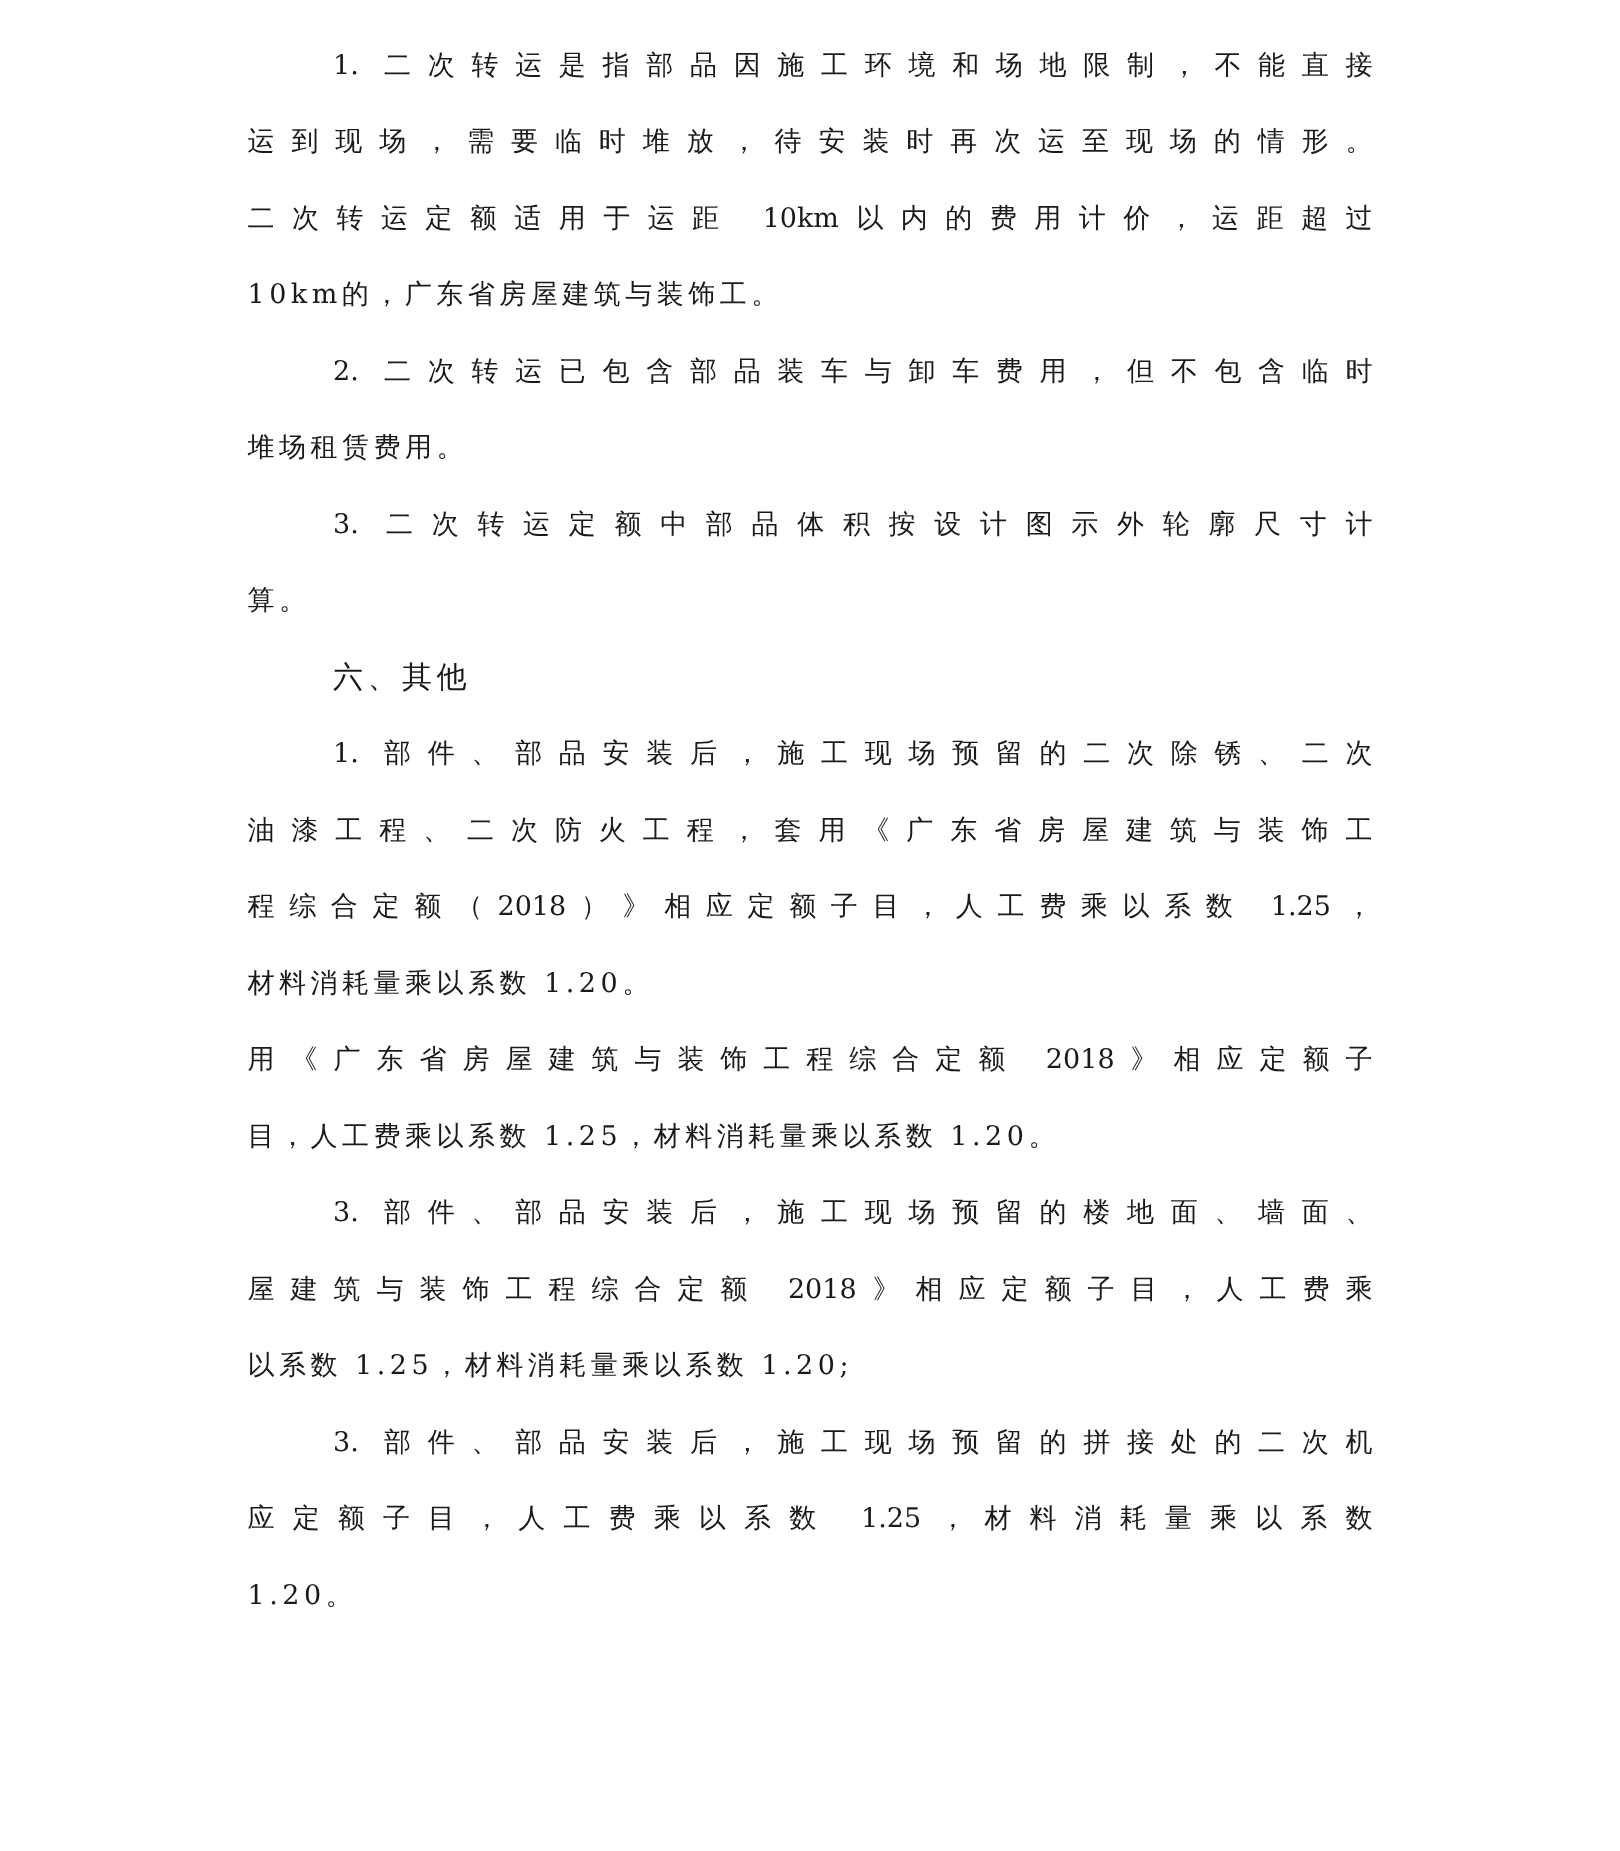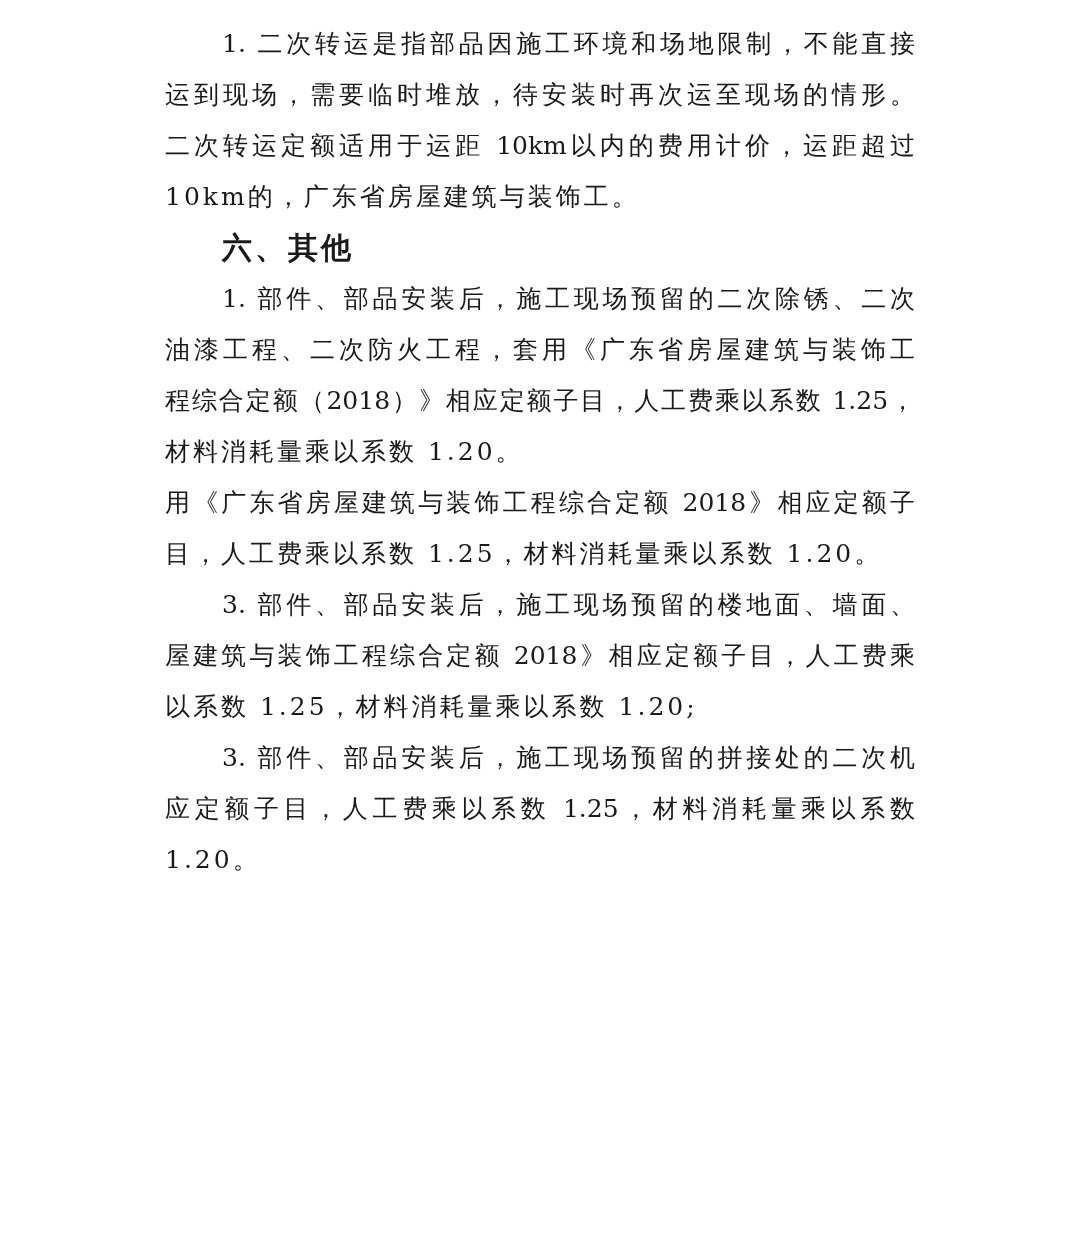--- a/index.html
+++ b/index.html
@@ -17,55 +17,62 @@
   }
   .page {
     position: absolute;
     left: 165px;
     top: 18px;
     width: 750px;
   }
   .line {
     height: 51px;
     line-height: 51px;
-    font-size: 25px;
+    font-size: 18px;
     white-space: nowrap;
     text-align: justify;
     text-align-last: justify;
     overflow: hidden;
   }
   .line.last {
     text-align-last: left;
     letter-spacing: 3px;
   }
   .line.indent {
     padding-left: 57px;
   }
   .heading {
     height: 51px;
     line-height: 51px;
-    font-size: 30px;
+    font-size: 20px;
     padding-left: 57px;
     letter-spacing: 3px;
-    font-weight: bold;
   }
 </style>
 </head>
 <body>
 
 <div class="page">
 
   <div>
     <div class="line indent">1. 二次转运是指部品因施工环境和场地限制，不能直接</div>
     <div class="line">运到现场，需要临时堆放，待安装时再次运至现场的情形。</div>
     <div class="line">二次转运定额适用于运距 10km以内的费用计价，运距超过</div>
     <div class="line last">10km的，广东省房屋建筑与装饰工。</div>
   </div>
 
+  <div>
+    <div class="line indent">2. 二次转运已包含部品装车与卸车费用，但不包含临时</div>
+    <div class="line last">堆场租赁费用。</div>
+  </div>
 
+  <div>
+    <div class="line indent">3. 二次转运定额中部品体积按设计图示外轮廓尺寸计</div>
+    <div class="line last">算。</div>
+  </div>
 
   <div class="heading">六、其他</div>
 
   <div>
     <div class="line indent">1. 部件、部品安装后，施工现场预留的二次除锈、二次</div>
     <div class="line">油漆工程、二次防火工程，套用《广东省房屋建筑与装饰工</div>
     <div class="line">程综合定额（2018）》相应定额子目，人工费乘以系数 1.25，</div>
     <div class="line last">材料消耗量乘以系数 1.20。</div>
   </div>
 

